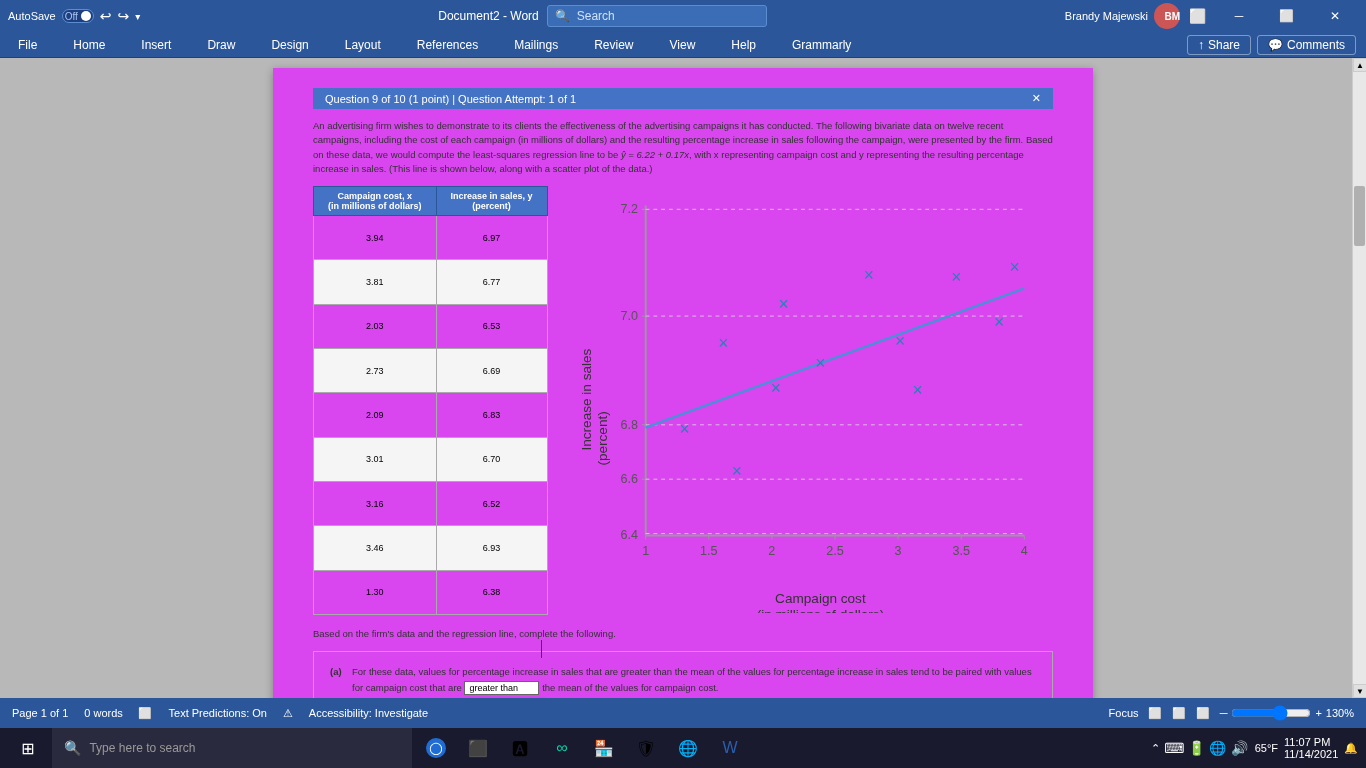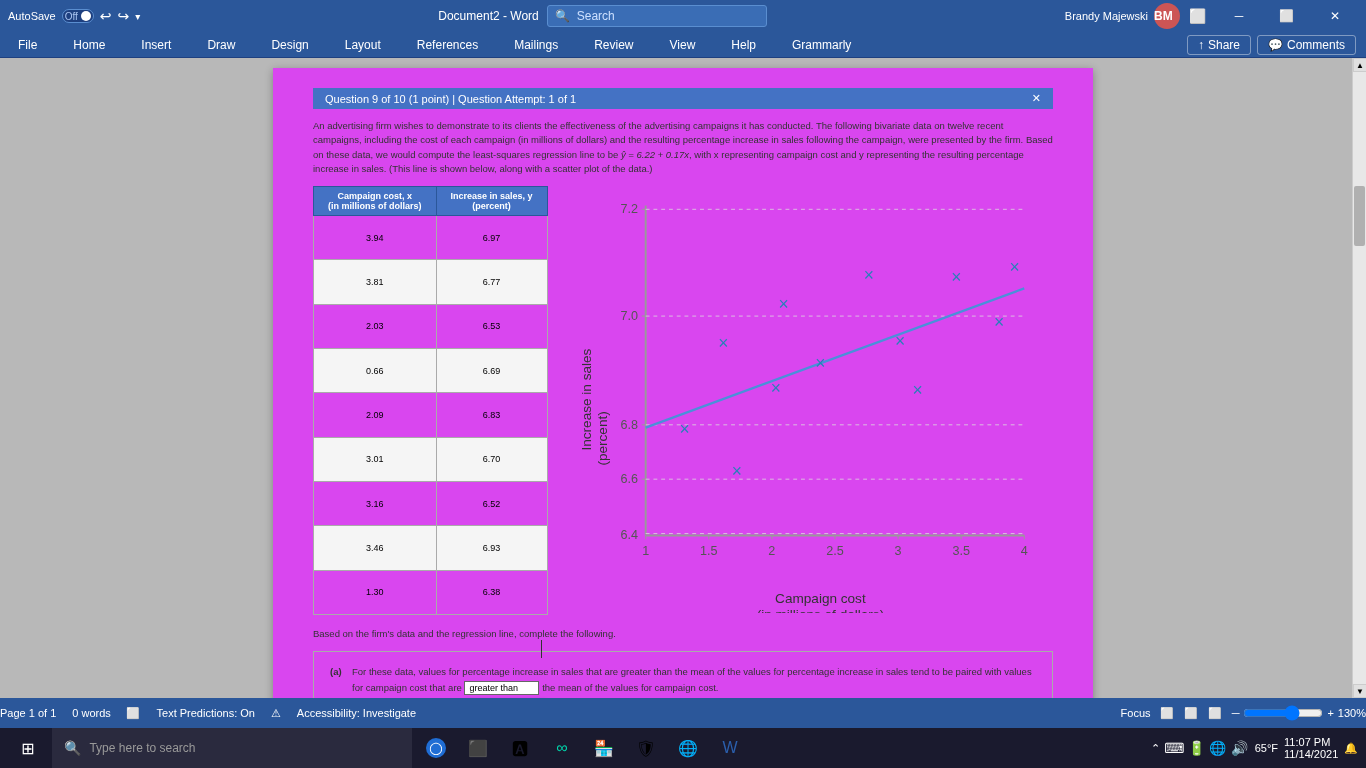--- a/index.html
+++ b/index.html
@@ -36,21 +36,21 @@
       width: 220px;
       display: flex;
       align-items: center;
       padding: 0 8px;
       color: #cce0ff;
       font-size: 12px;
       gap: 6px;
     }
     .window-controls { display: flex; gap: 2px; }
     .win-btn { width: 46px; height: 32px; display: flex; align-items: center; justify-content: center; cursor: pointer; font-size: 12px; color: white; }
-    .user-avatar { width: 26px; height: 26px; background: #c55; border-radius: 50%; display: flex; align-items: center; justify-content: flex-start; font-size: 12px; font-weight: bold; color: white; }
+    .user-avatar { width: 26px; height: 26px; background: #c55; border-radius: 50%; display: flex; align-items: center; justify-content: flex-end; font-size: 10px; font-weight: bold; color: white; }
     .icon-btn { width: 24px; height: 24px; display: flex; align-items: center; justify-content: center; cursor: pointer; font-size: 14px; }
 
     
     .ribbon {
       background: #2b579a;
       height: 26px;
       display: flex;
       align-items: center;
       padding: 0 10px;
       gap: 20px;
@@ -169,21 +169,21 @@
       z-index: 10;
       min-width: 80px;
     }
 
     
     .status-bar {
       background: #2b579a;
       height: 30px;
       display: flex;
       align-items: center;
-      padding: 0 0;
+      padding: 0 12px;
       color: white;
       font-size: 11px;
       gap: 16px;
     }
     .status-right { margin-left: auto; display: flex; align-items: center; gap: 10px; }
     .zoom-control { display: flex; align-items: center; gap: 4px; }
 
     
     .taskbar {
       background: #1a1a2e;
@@ -343,21 +343,21 @@
             </tr>
             <tr>
               <td>3.81</td>
               <td>6.77</td>
             </tr>
             <tr>
               <td>2.03</td>
               <td>6.53</td>
             </tr>
             <tr>
-              <td>0.66</td>
+              <td>2.73</td>
               <td>6.69</td>
             </tr>
             <tr>
               <td>2.09</td>
               <td>6.83</td>
             </tr>
             <tr>
               <td>3.01</td>
               <td>6.70</td>
             </tr>

